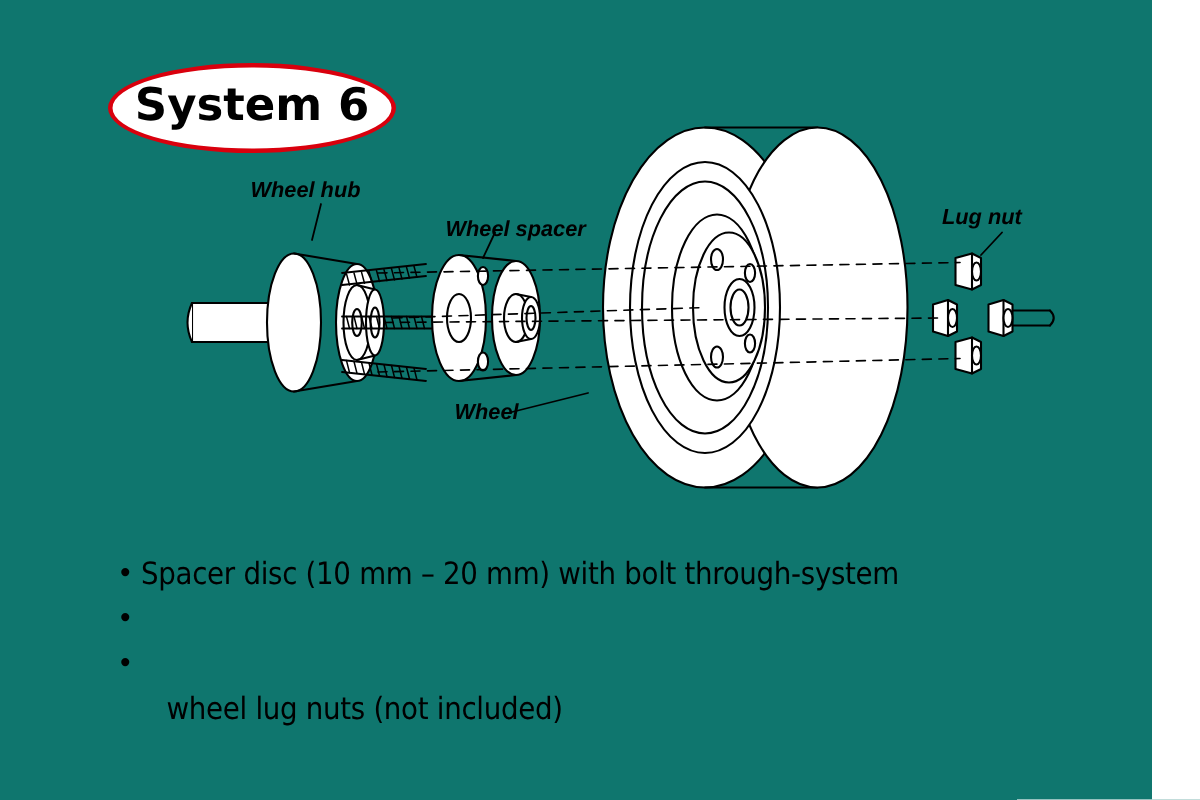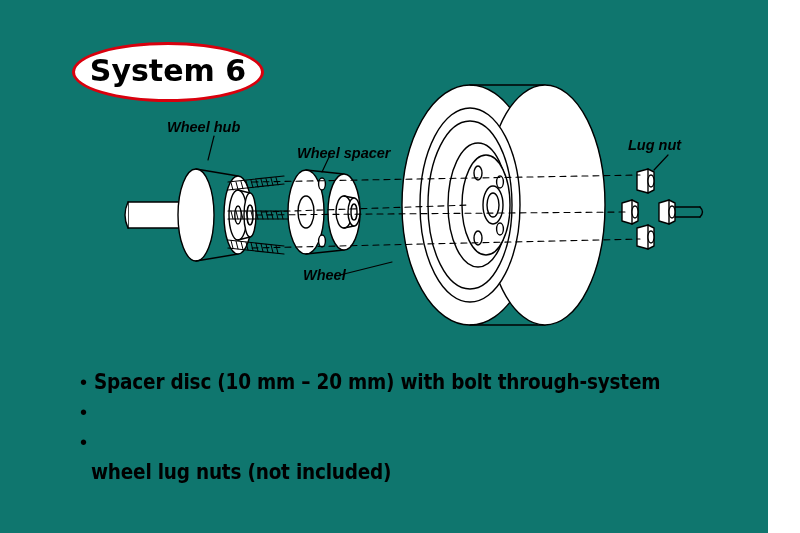--- a/index.html
+++ b/index.html
@@ -76,21 +76,21 @@
   }
   .bullet-dot {
     font-size: 20px;
     line-height: 28px;
     margin-right: 7px;
     color: #000;
     flex: 0 0 auto;
   }
   .bullet-text {
     font-family: "DejaVu Sans Condensed", "Liberation Sans", sans-serif;
-    font-weight: bold;
+    font-weight: normal;
     font-size: 20.5px;
     line-height: 28px;
     color: #000000;
     letter-spacing: -0.2px;
   }
 </style>
 </head>
 <body>
 
 <div id="page">
@@ -261,17 +261,17 @@
       <span class="bullet-text">Spacer disc (10 mm – 20 mm) with bolt through-system</span>
     </div>
     <div class="bullet-row">
       <span class="bullet-dot">•</span>
     </div>
     <div class="bullet-row">
       <span class="bullet-dot">•</span>
     </div>
     <div class="bullet-row">
       <span class="bullet-dot"></span>
-      <span class="bullet-text" style="margin-left:4px">wheel lug nuts (not included)</span>
+      <span class="bullet-text" style="margin-left:24px">wheel lug nuts (not included)</span>
     </div>
   </div>
 
 </div>
 
 </body></html>

